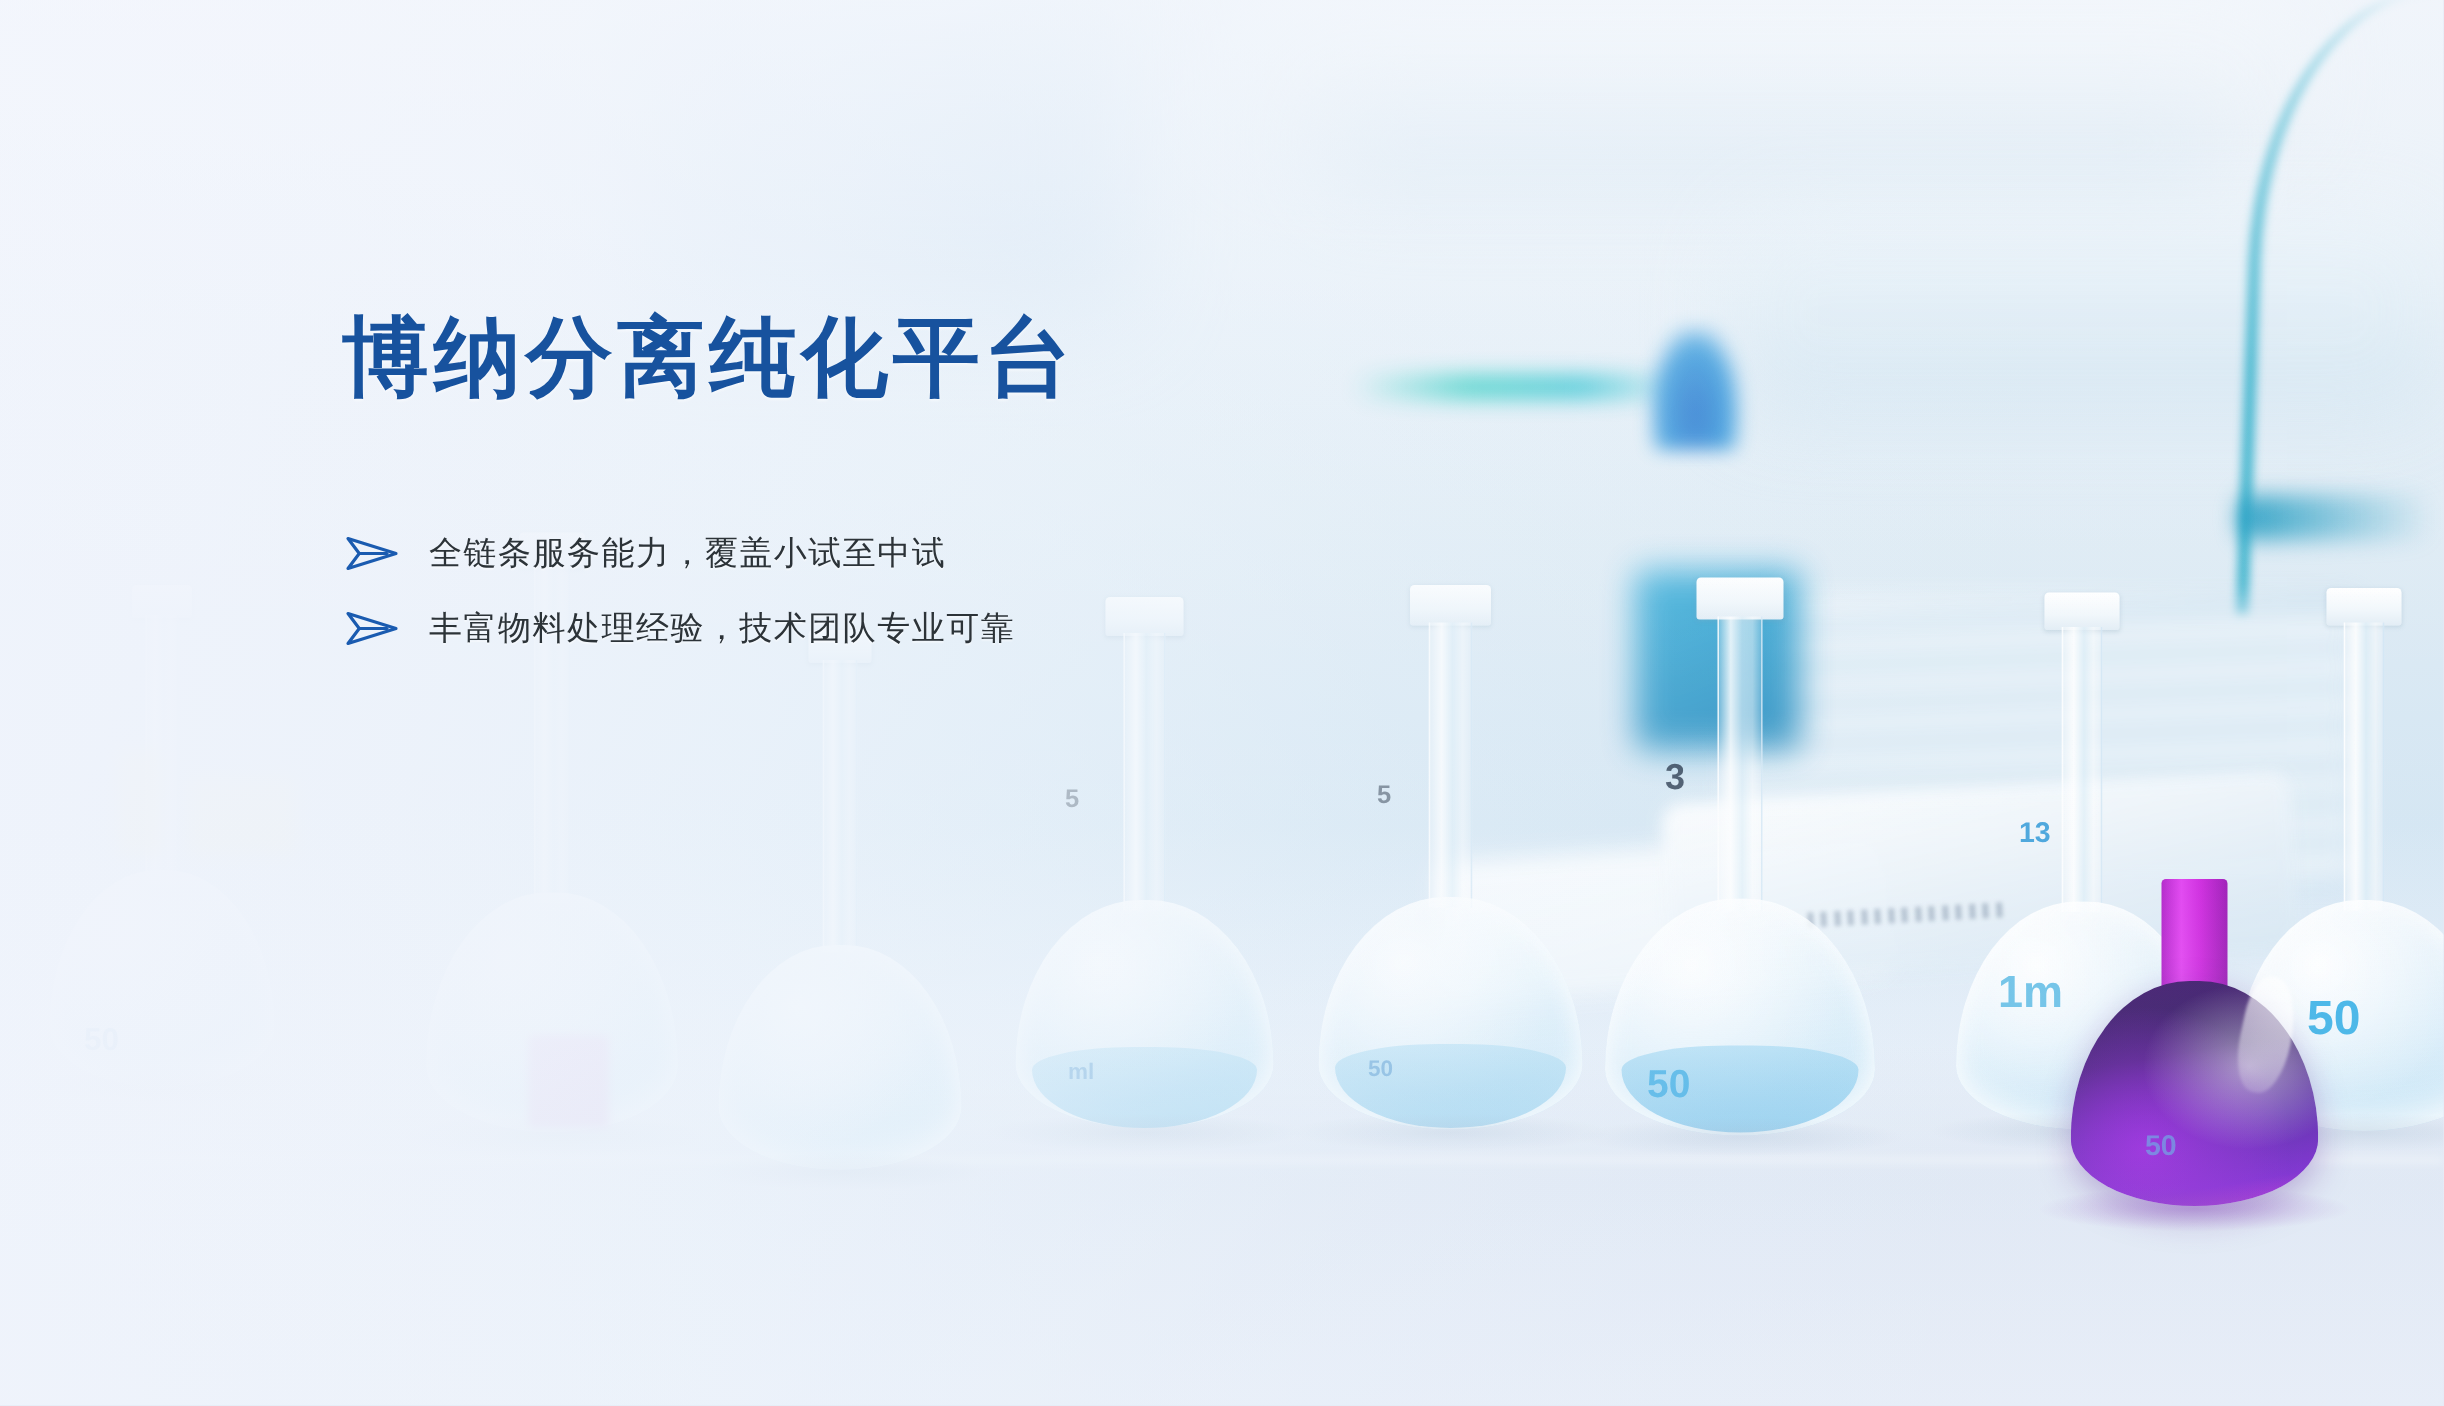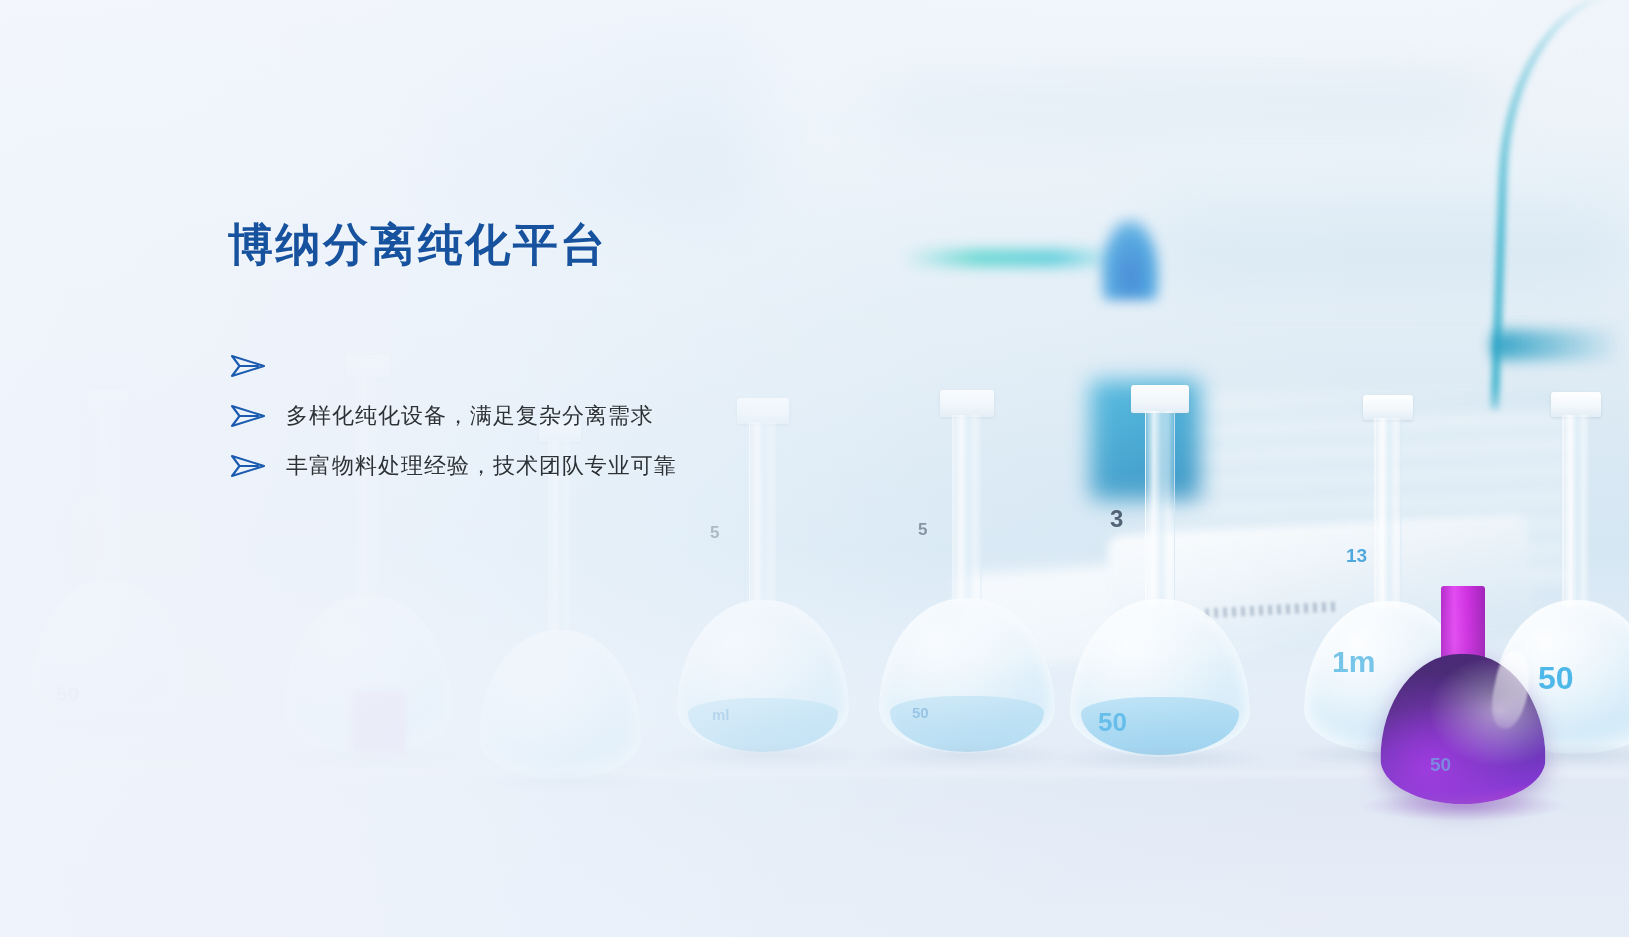--- a/index.html
+++ b/index.html
@@ -215,27 +215,26 @@
   }
 
   
   .content {
     position:absolute; left:228px; top:200px;
     width:900px;
   }
   .headline { line-height:1.34; }
   .headline .line {
     display:block;
-    font-size:45px;
+    font-size:58px;
     font-weight:700;
     letter-spacing:.055em;
     color:#17529e;
     white-space:nowrap;
     text-shadow:0 1px 2px rgba(255,255,255,.55);
-    margin-top:15px;
   }
 
   .bullets { margin-top:66px; }
   .bullet {
     display:flex; align-items:center;
     height:50px;
   }
   .bullet .arrow-icon {
     flex:0 0 auto;
     width:40px; height:26px;
@@ -381,29 +380,23 @@
       <span class="line">博纳分离纯化平台</span>
     </div>
 
     <ul class="bullets" style="list-style:none;">
 
       <li class="bullet">
         <svg class="arrow-icon" viewBox="0 0 40 26">
           <path d="M4 3 L36 13 L4 23 L11.5 13 Z" fill="none" stroke="#1a5bb0" stroke-width="2.1" stroke-linejoin="round" stroke-linecap="round"></path>
           <path d="M11.5 13 L30 13" fill="none" stroke="#1a5bb0" stroke-width="2.1" stroke-linecap="round"></path>
         </svg>
+        <span class="btext">全链条服务能力，覆盖小试至中试</span>
       </li>
 
-      <li class="bullet">
-        <svg class="arrow-icon" viewBox="0 0 40 26">
-          <path d="M4 3 L36 13 L4 23 L11.5 13 Z" fill="none" stroke="#1a5bb0" stroke-width="2.1" stroke-linejoin="round" stroke-linecap="round"></path>
-          <path d="M11.5 13 L30 13" fill="none" stroke="#1a5bb0" stroke-width="2.1" stroke-linecap="round"></path>
-        </svg>
-        <span class="btext">多样化纯化设备，满足复杂分离需求</span>
-      </li>
 
       <li class="bullet">
         <svg class="arrow-icon" viewBox="0 0 40 26">
           <path d="M4 3 L36 13 L4 23 L11.5 13 Z" fill="none" stroke="#1a5bb0" stroke-width="2.1" stroke-linejoin="round" stroke-linecap="round"></path>
           <path d="M11.5 13 L30 13" fill="none" stroke="#1a5bb0" stroke-width="2.1" stroke-linecap="round"></path>
         </svg>
         <span class="btext">丰富物料处理经验，技术团队专业可靠</span>
       </li>
 
     </ul>

